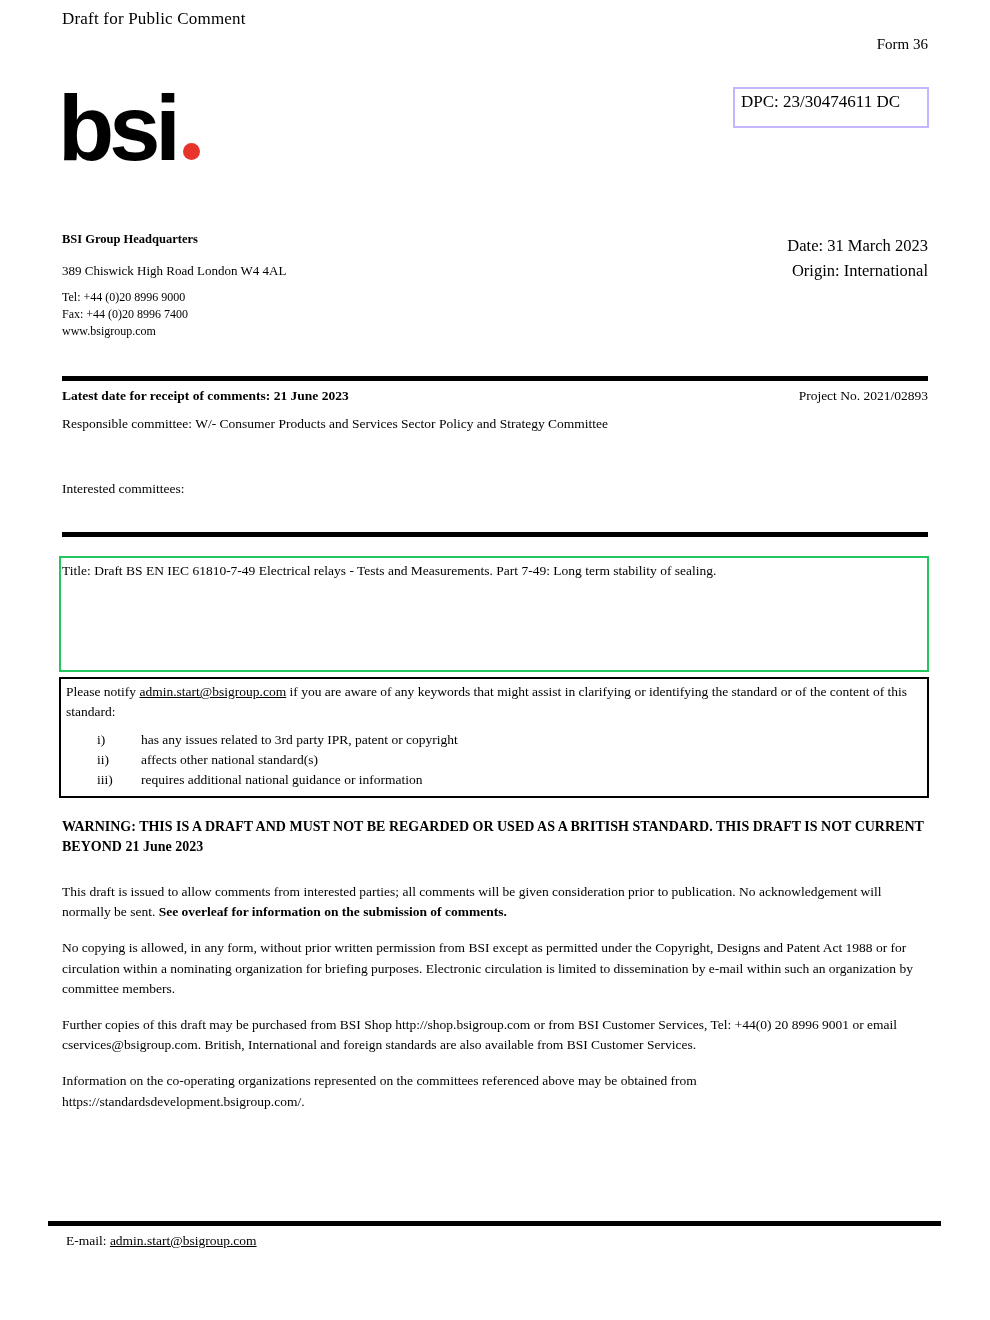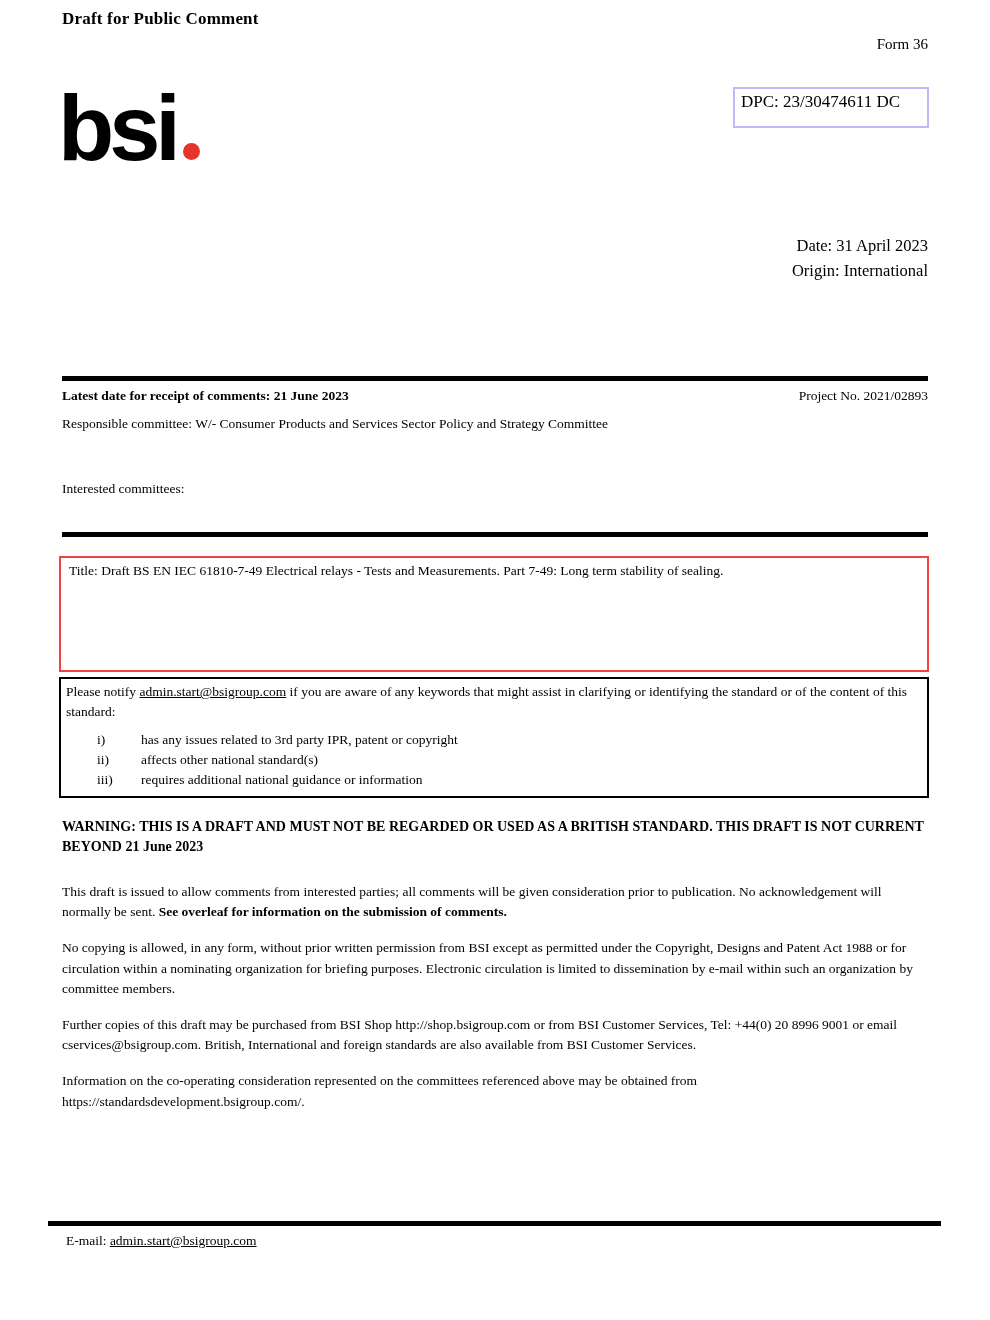--- a/index.html
+++ b/index.html
@@ -7,21 +7,21 @@
   body {
     width: 990px; height: 1320px;
     font-family: "Liberation Serif", serif;
     color: #000;
     position: relative;
     overflow: hidden;
   }
   .page { position: absolute; inset: 0; }
 
   
-  .draft-label { position: absolute; left: 62px; top: 9px; font-size: 17px; font-weight: bold; letter-spacing: 0.2px; }
+  .draft-label { position: absolute; left: 62px; top: 9px; font-size: 17px; font-weight: normal; letter-spacing: 0.2px; }
   .form-number { position: absolute; right: 62px; top: 36px; font-size: 15px; text-align: center; }
   .dpc-box {
     position: absolute; left: 733px; top: 87px; width: 196px; height: 41px;
     border: 2px solid #c4b5fd; padding: 3px 6px; font-size: 17px;
   }
   .logo { position: absolute; left: 58px; top: 76px; font-family: "Liberation Sans", sans-serif; font-weight: bold; font-size: 92px; letter-spacing: -5px; line-height: 104px; }
   .logo-dot { display: inline-block; width: 17px; height: 17px; border-radius: 50%; background: #e8352b; margin-left: 7px; }
 
   
   .hq-block { position: absolute; left: 62px; top: 231px; font-size: 12px; line-height: 17px; }
@@ -38,21 +38,21 @@
   
   .meta-row { position: absolute; left: 62px; top: 388px; width: 866px; font-size: 13.5px; }
   .meta-latest { font-weight: bold; }
   .meta-project { float: right; font-weight: normal; }
   .responsible { position: absolute; left: 62px; top: 416px; width: 866px; font-size: 13.5px; }
   .interested { position: absolute; left: 62px; top: 481px; width: 866px; font-size: 13.5px; }
 
   
   .title-box {
     position: absolute; left: 59px; top: 556px; width: 870px; height: 116px;
-    border: 2px solid #ef4444; padding: 3px 8px; font-size: 13.5px; line-height: 19px;
+    border: 2px solid #22c55e; padding: 3px 1px; font-size: 13.5px; line-height: 19px;
   }
   .notify-box {
     position: absolute; left: 59px; top: 677px; width: 870px; height: 121px;
     border: 2px solid #000; padding: 3px 5px; font-size: 13.5px; line-height: 20px;
   }
   .notify-list { margin-top: 8px; }
   .nl-row { line-height: 20px; }
   .nl-marker { display: inline-block; margin-left: 31px; width: 44px; }
 
   
@@ -74,23 +74,30 @@
 
   <div class="draft-label">Draft for Public Comment</div>
   <div class="form-number">Form 36</div>
 
   <div class="dpc-box">
     <span>DPC: 23/30474611 DC</span>
   </div>
 
   <div class="logo"><span>bsi</span><span class="logo-dot"></span></div>
 
+  <div class="hq-block">
+    <div class="hq-name">BSI Group Headquarters</div>
+    <div class="hq-address">389 Chiswick High Road London W4 4AL</div>
+    <div>Tel: +44 (0)20 8996 9000</div>
+    <div>Fax: +44 (0)20 8996 7400</div>
+    <div>www.bsigroup.com</div>
+  </div>
 
   <div class="date-block">
-    <div>Date: 31 April 2023</div>
+    <div>Date: 31 March 2023</div>
     <div>Origin: International</div>
   </div>
 
   <div class="rule rule-top"></div>
 
   <div class="meta-row">
     <span class="meta-project">Project No. 2021/02893</span>
     <span class="meta-latest">Latest date for receipt of comments: 21 June 2023</span>
   </div>
 
@@ -110,20 +117,20 @@
       <div class="nl-row"><span class="nl-marker">ii)</span><span>affects other national standard(s)</span></div>
       <div class="nl-row"><span class="nl-marker">iii)</span><span>requires additional national guidance or information</span></div>
     </div>
   </div>
 
   <div class="content">
     <div class="warning">WARNING: THIS IS A DRAFT AND MUST NOT BE REGARDED OR USED AS A BRITISH STANDARD. THIS DRAFT IS NOT CURRENT BEYOND 21 June 2023</div>
     <div class="para"><span>This draft is issued to allow comments from interested parties; all comments will be given consideration prior to publication. No acknowledgement will normally be sent. </span><span class="bold">See overleaf for information on the submission of comments.</span></div>
     <div class="para">No copying is allowed, in any form, without prior written permission from BSI except as permitted under the Copyright, Designs and Patent Act 1988 or for circulation within a nominating organization for briefing purposes. Electronic circulation is limited to dissemination by e-mail within such an organization by committee members.</div>
     <div class="para"><span>Further copies of this draft may be purchased from BSI Shop </span><a class="link">http://shop.bsigroup.com</a><span> or from BSI Customer Services, Tel: +44(0) 20 8996 9001 or email cservices@bsigroup.com. British, International and foreign standards are also available from BSI Customer Services.</span></div>
-    <div class="para"><span>Information on the co-operating consideration represented on the committees referenced above may be obtained from </span><a class="link">https://standardsdevelopment.bsigroup.com/</a><span>.</span></div>
+    <div class="para"><span>Information on the co-operating organizations represented on the committees referenced above may be obtained from </span><a class="link">https://standardsdevelopment.bsigroup.com/</a><span>.</span></div>
   </div>
 
   <div class="rule rule-bottom"></div>
 
   <div class="footer-email"><span>E-mail: </span><a class="link underline">admin.start@bsigroup.com</a></div>
 
 </div>
 
 </body></html>

